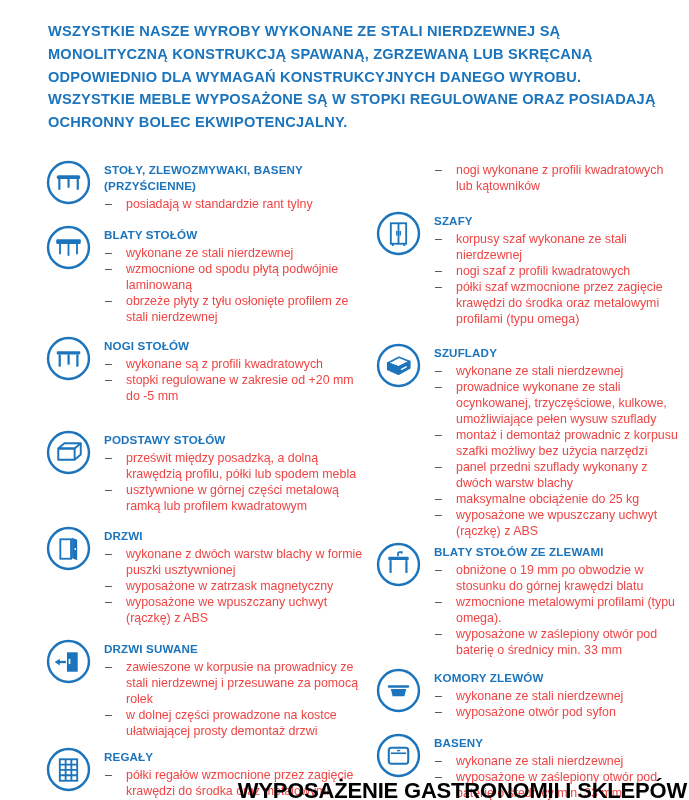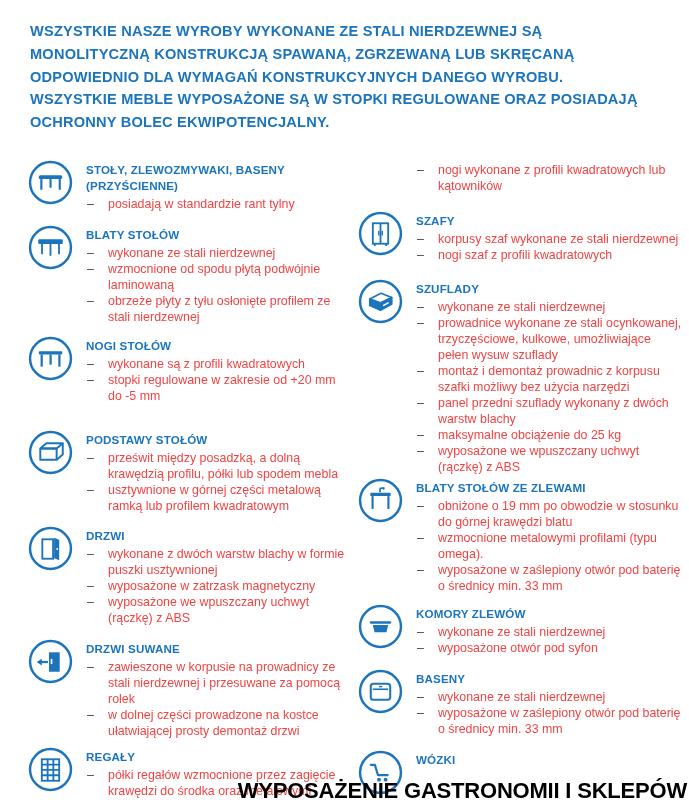--- a/index.html
+++ b/index.html
@@ -1,18 +1,18 @@
 <!DOCTYPE html>
 <html><head>
 <meta charset="utf-8">
 <style>
   * { margin:0; padding:0; box-sizing:border-box; }
   html,body { width:689px; height:800px; background:#fff; overflow:hidden;
     font-family:"Liberation Sans", sans-serif; position:relative; }
-  .page { position:relative; width:689px; height:800px; }
+  .page { position:relative; width:689px; height:800px;padding-left:18px; }
 
   .intro { padding:20px 28px 0 30px; color:#1c75bc; font-weight:bold;
     font-size:14.6px; line-height:1.56; letter-spacing:.2px; width:676px; }
 
   .columns { display:flex; margin-top:26px; padding:0 6px 0 28px; }
   .col-left { width:318px; flex:none; }
   .col-right { flex:1; margin-left:12px; min-width:0; }
 
   .item { display:flex; }
   .icon-cell { width:46px; flex:none; }
@@ -207,20 +207,21 @@
               <rect x="23" y="19.5" width="1.4" height="4.5" fill="#1c75bc"></rect>
               <rect x="15.5" y="32" width="1.8" height="2.2" fill="#1c75bc"></rect>
               <rect x="26.7" y="32" width="1.8" height="2.2" fill="#1c75bc"></rect>
             </svg>
         </div>
         <div class="text-cell">
           <h3>SZAFY</h3>
           <ul>
             <li>korpusy szaf wykonane ze stali nierdzewnej</li>
             <li>nogi szaf z profili kwadratowych</li>
+            <li>półki szaf wzmocnione przez zagięcie krawędzi do środka oraz metalowymi profilami (typu omega)</li>
           </ul>
         </div>
       </div>
 
       <div class="item" style="margin-bottom:3px">
         <div class="icon-cell">
           <svg viewBox="0 0 44 44">
               <circle cx="22" cy="22" r="20" fill="none" class="ic" stroke-width="2.4"></circle>
               <g class="ic" stroke-width="1.6" stroke-linejoin="round">
                 <polygon points="11.5,19.5 22.5,14 33,18 22,23.5" fill="#fff"></polygon>

